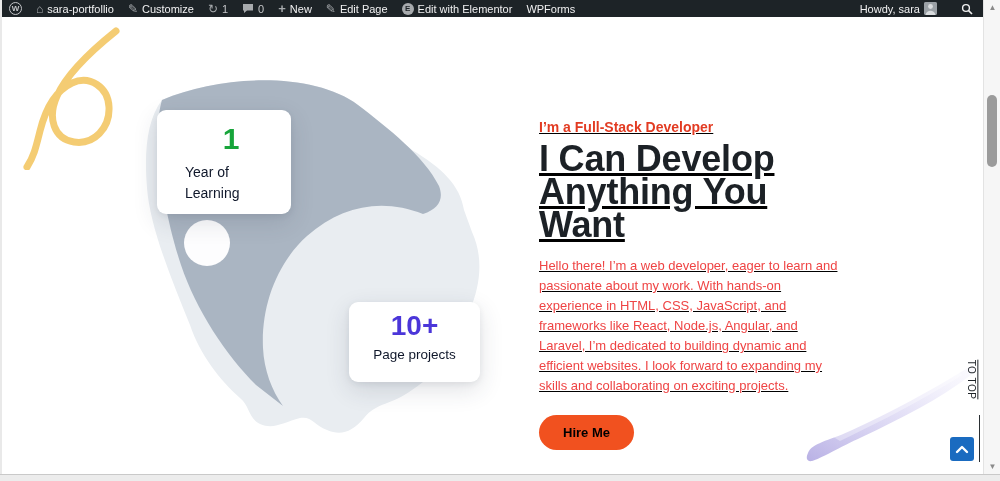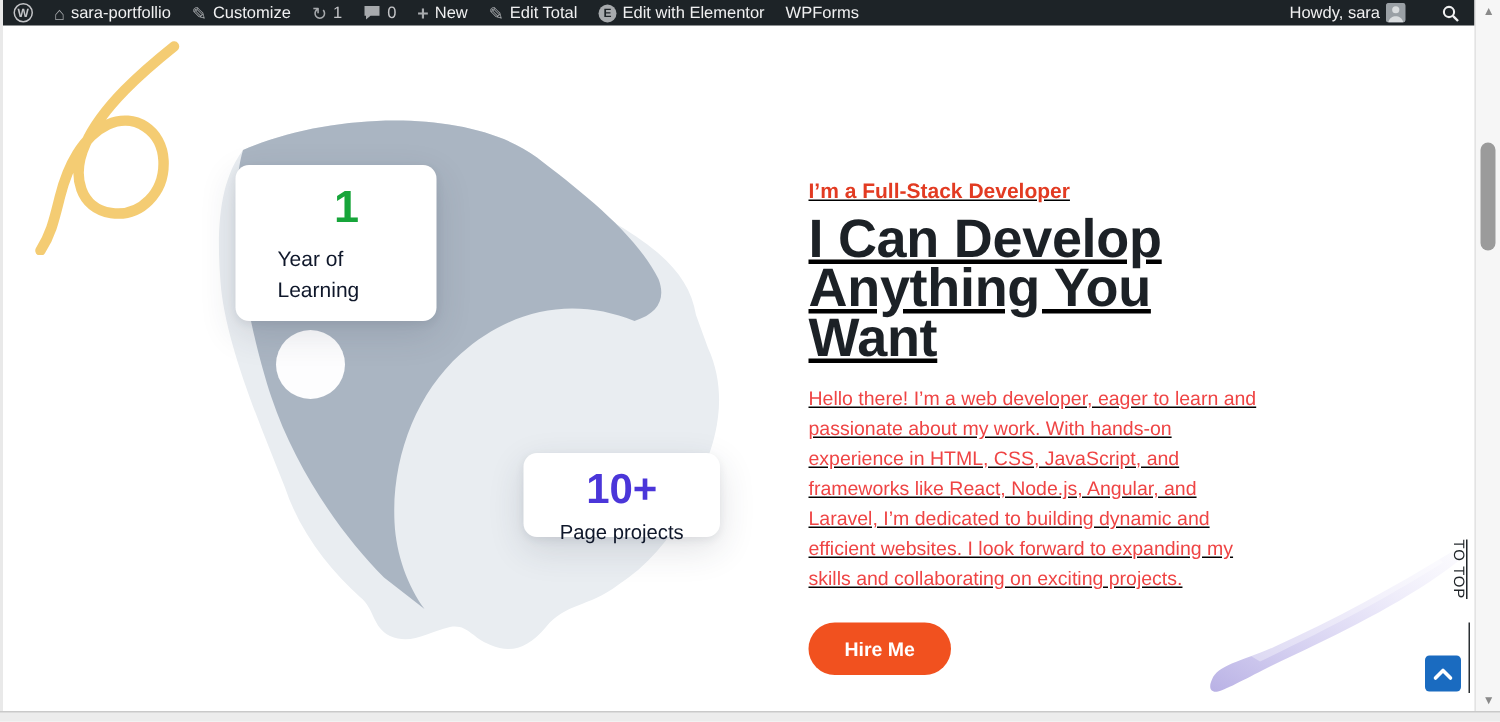--- a/index.html
+++ b/index.html
@@ -31,33 +31,33 @@
   
   .hero { position:absolute; left:0; right:0; top:17px; bottom:0; background:#fff; }
 
   .squiggle { position:absolute; left:8px; top:8px; }
   .map-art  { position:absolute; left:90px; top:63px; }
   .brush-art{ position:absolute; left:798px; top:340px; }
 
   .stat-card { position:absolute; background:#fff; border-radius:9px;
                box-shadow:0 8px 24px rgba(40,50,70,.14), 0 2px 6px rgba(40,50,70,.08); }
   .card-1 { left:155px; top:93px; width:134px; height:104px; padding:10px 14px 10px 28px; }
-  .card-2 { left:347px; top:285px; width:131px; height:56px; padding:8px 6px; text-align:center; }
+  .card-2 { left:347px; top:285px; width:131px; height:80px; padding:8px 6px; text-align:center; }
   .stat-value { font-weight:bold; text-align:center; }
   .card-1 .stat-value { font-size:30px; color:#17a53a; margin-top:2px; }
   .card-2 .stat-value { font-size:28px; color:#4b36d9; }
   .stat-label { font-size:14px; color:#0f172a; line-height:21px; margin-top:6px; }
   .card-2 .stat-label { margin-top:2px; font-size:13.5px; }
 
   .hero-copy { position:absolute; left:537px; top:102px; width:310px;text-decoration:underline; }
   .hero-sub { color:#e23b22; font-size:14px; font-weight:bold; }
   .hero-title { margin-top:7px; font-size:36px; line-height:33px; font-weight:600; color:#1c2126; letter-spacing:-.2px; }
   .hero-desc { margin-top:15px; font-size:13px; line-height:20px; color:#ef4444; width:300px; }
   .hero-cta { margin-top:19px; display:inline-flex; align-items:center; justify-content:center;
-              background:#f1511f; color:#ffffff; border:none; border-radius:18px;
+              background:#f1511f; color:#000000; border:none; border-radius:18px;
               padding:0 24px; height:35px; font-size:13px; font-weight:bold;
               font-family:"Liberation Sans", sans-serif; cursor:pointer; }
 
   
   .totop-label { position:absolute; left:944px; top:352px; width:40px; height:58px; cursor:pointer; }
   .totop-label span { display:inline-block; transform:rotate(90deg) translateY(-6px); transform-origin:center;
                       font-size:10px; letter-spacing:.5px; color:#1f2428;
                       text-decoration:overline; white-space:nowrap; }
   .totop-line { position:absolute; left:977px; top:398px; width:1px; height:47px; background:#2a2f33; }
   .totop-btn { position:absolute; left:948px; top:420px; width:24px; height:24px; background:#1a6bc0;
@@ -100,21 +100,21 @@
             </svg>
         </span>
         <span class="ab-count">0</span>
       </span>
       <span class="ab-item">
         <span class="ico" style="font-size:13px;font-weight:bold;">+</span>
         <span>New</span>
       </span>
       <span class="ab-item">
         <span class="ico">✎</span>
-        <span>Edit Total</span>
+        <span>Edit Page</span>
       </span>
       <span class="ab-item">
         <span class="el-logo">E</span>
         <span>Edit with Elementor</span>
       </span>
       <span class="ab-item">
         <span>WPForms</span>
       </span>
 
       <span class="ab-right">

